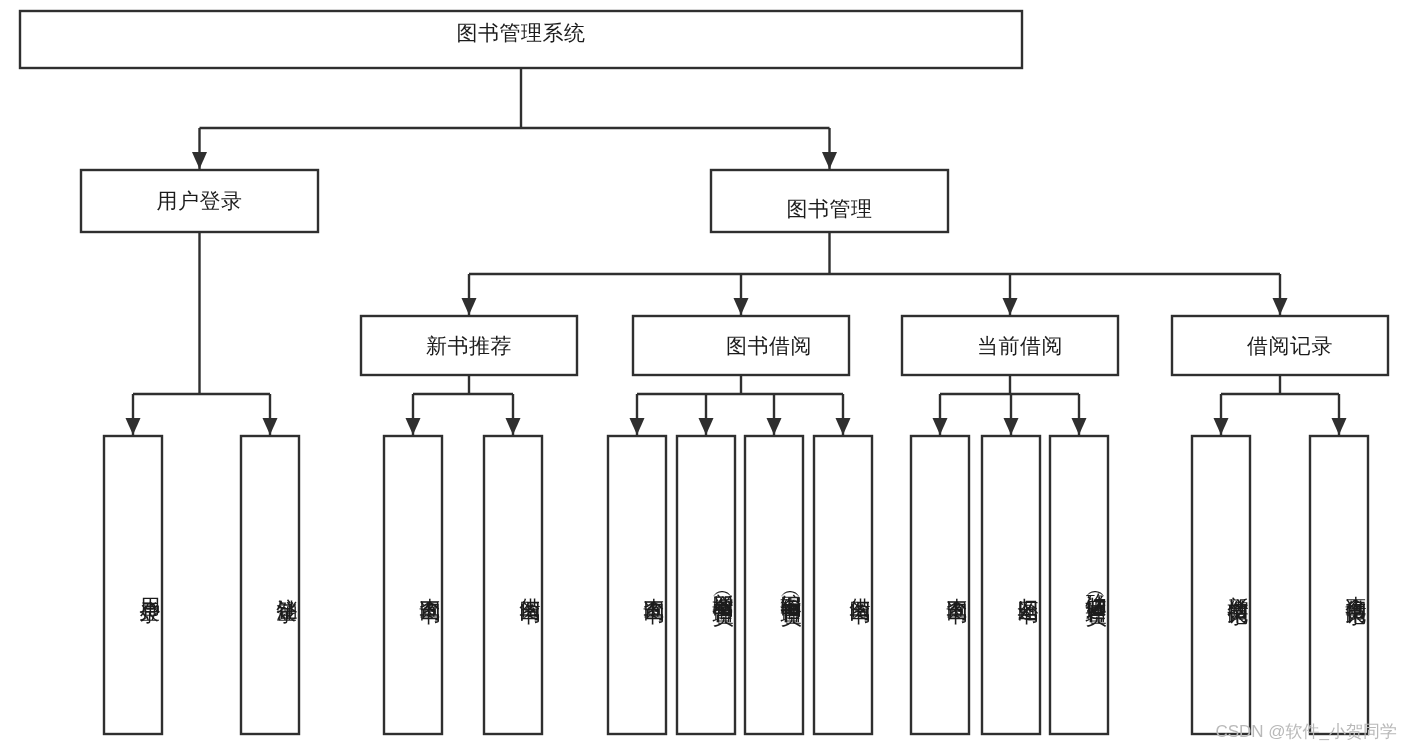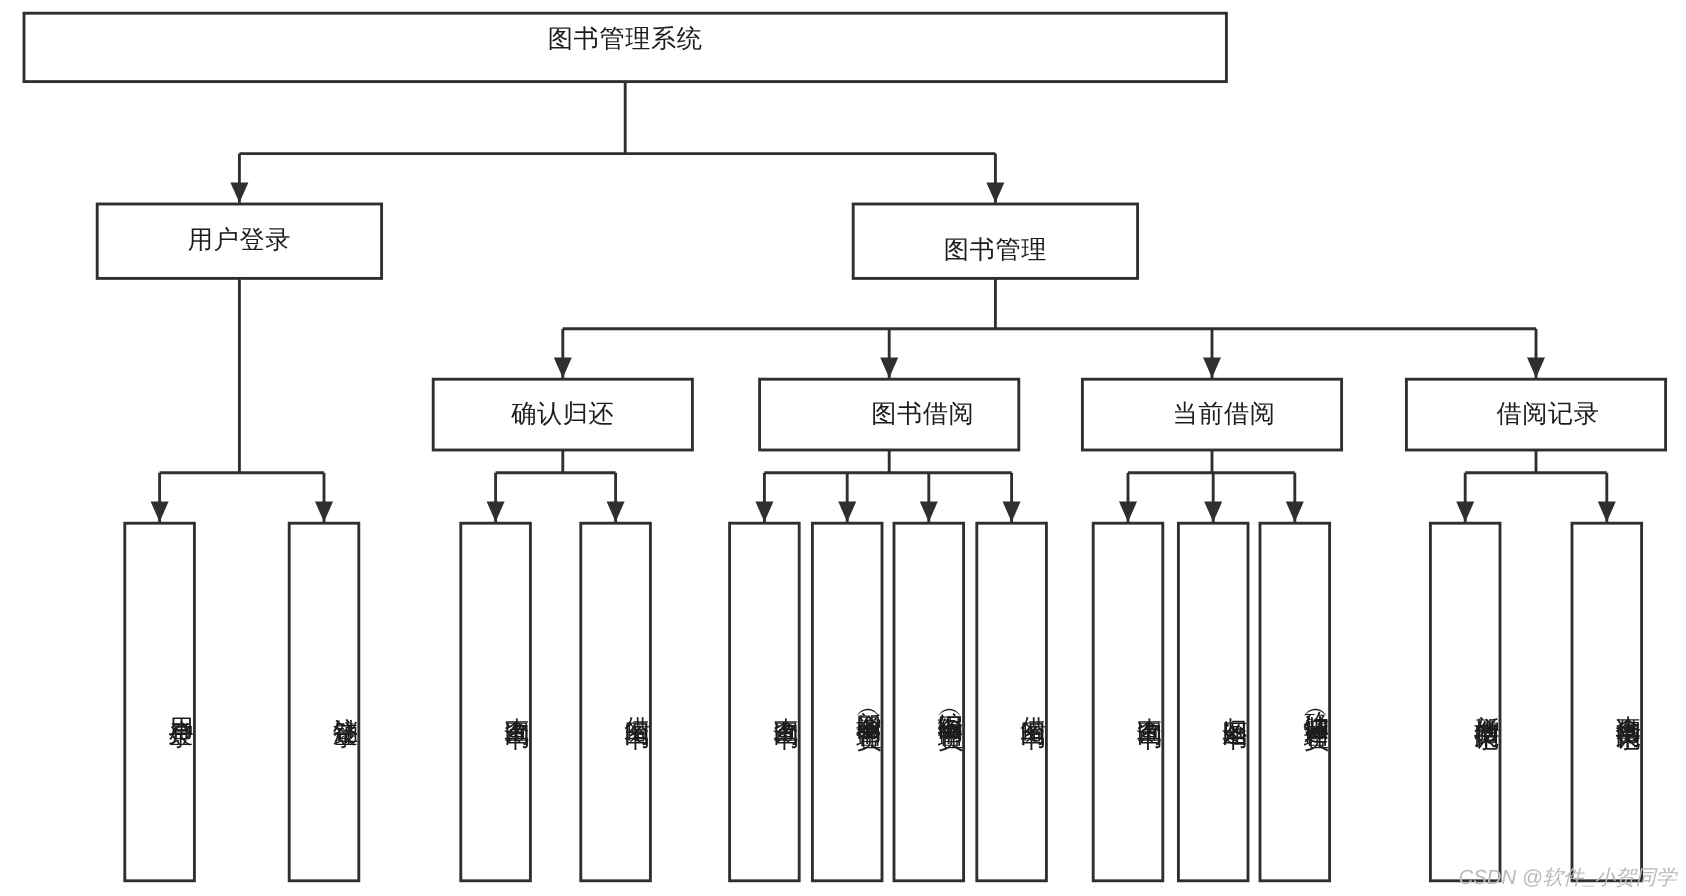--- a/index.html
+++ b/index.html
@@ -68,21 +68,20 @@
   }
   .watermark {
     position: absolute;
     right: 8px;
     bottom: 4px;
     font-size: 17px;
     color: #b9b9b9;
     font-family: "Liberation Sans", "DejaVu Sans", sans-serif;
     white-space: nowrap;
     pointer-events: none;
-    font-style: italic;
   }
 </style>
 </head>
 <body>
 
 <div id="diagram-root">
 
   <svg id="diagram-svg" viewBox="0 0 1405 747">
     <g id="connectors-layer">
         <polyline points="521,68 521,128" class="connector"></polyline>
@@ -159,21 +158,21 @@
         <rect x="1050" y="436" width="58" height="298" class="node-box"></rect>
         <rect x="1192" y="436" width="58" height="298" class="node-box"></rect>
         <rect x="1310" y="436" width="58" height="298" class="node-box"></rect>
       </g>
   </svg>
 
   <div id="labels-layer">
       <div class="node-label horizontal" style="left: 20px; top: 4px; width: 1002px; height: 57px;">图书管理系统</div>
       <div class="node-label horizontal" style="left: 81px; top: 170px; width: 237px; height: 62px;">用户登录</div>
       <div class="node-label horizontal" style="left: 711px; top: 170px; width: 237px; height: 78px;">图书管理</div>
-      <div class="node-label horizontal" style="left: 361px; top: 316px; width: 216px; height: 59px;">确认归还</div>
+      <div class="node-label horizontal" style="left: 361px; top: 316px; width: 216px; height: 59px;">新书推荐</div>
       <div class="node-label horizontal" style="left: 633px; top: 316px; width: 216px; height: 59px; margin-left: 28px;">图书借阅</div>
       <div class="node-label horizontal" style="left: 902px; top: 316px; width: 236px; height: 59px;">当前借阅</div>
       <div class="node-label horizontal" style="left: 1172px; top: 316px; width: 216px; height: 59px; padding-left: 20px;">借阅记录</div>
       <div class="node-label vertical" style="left: 104px; top: 436px; width: 58px; height: 298px;">用户登录</div>
       <div class="node-label vertical" style="left: 241px; top: 436px; width: 58px; height: 298px;">注销登录</div>
       <div class="node-label vertical" style="left: 384px; top: 436px; width: 58px; height: 298px;">查询图书</div>
       <div class="node-label vertical" style="left: 484px; top: 436px; width: 58px; height: 298px;">借阅图书</div>
       <div class="node-label vertical" style="left: 608px; top: 436px; width: 58px; height: 298px;">查询图书</div>
       <div class="node-label vertical" style="left: 677px; top: 436px; width: 58px; height: 298px;">新增图书（管理员）</div>
       <div class="node-label vertical" style="left: 745px; top: 436px; width: 58px; height: 298px;">编辑图书（管理员）</div>

